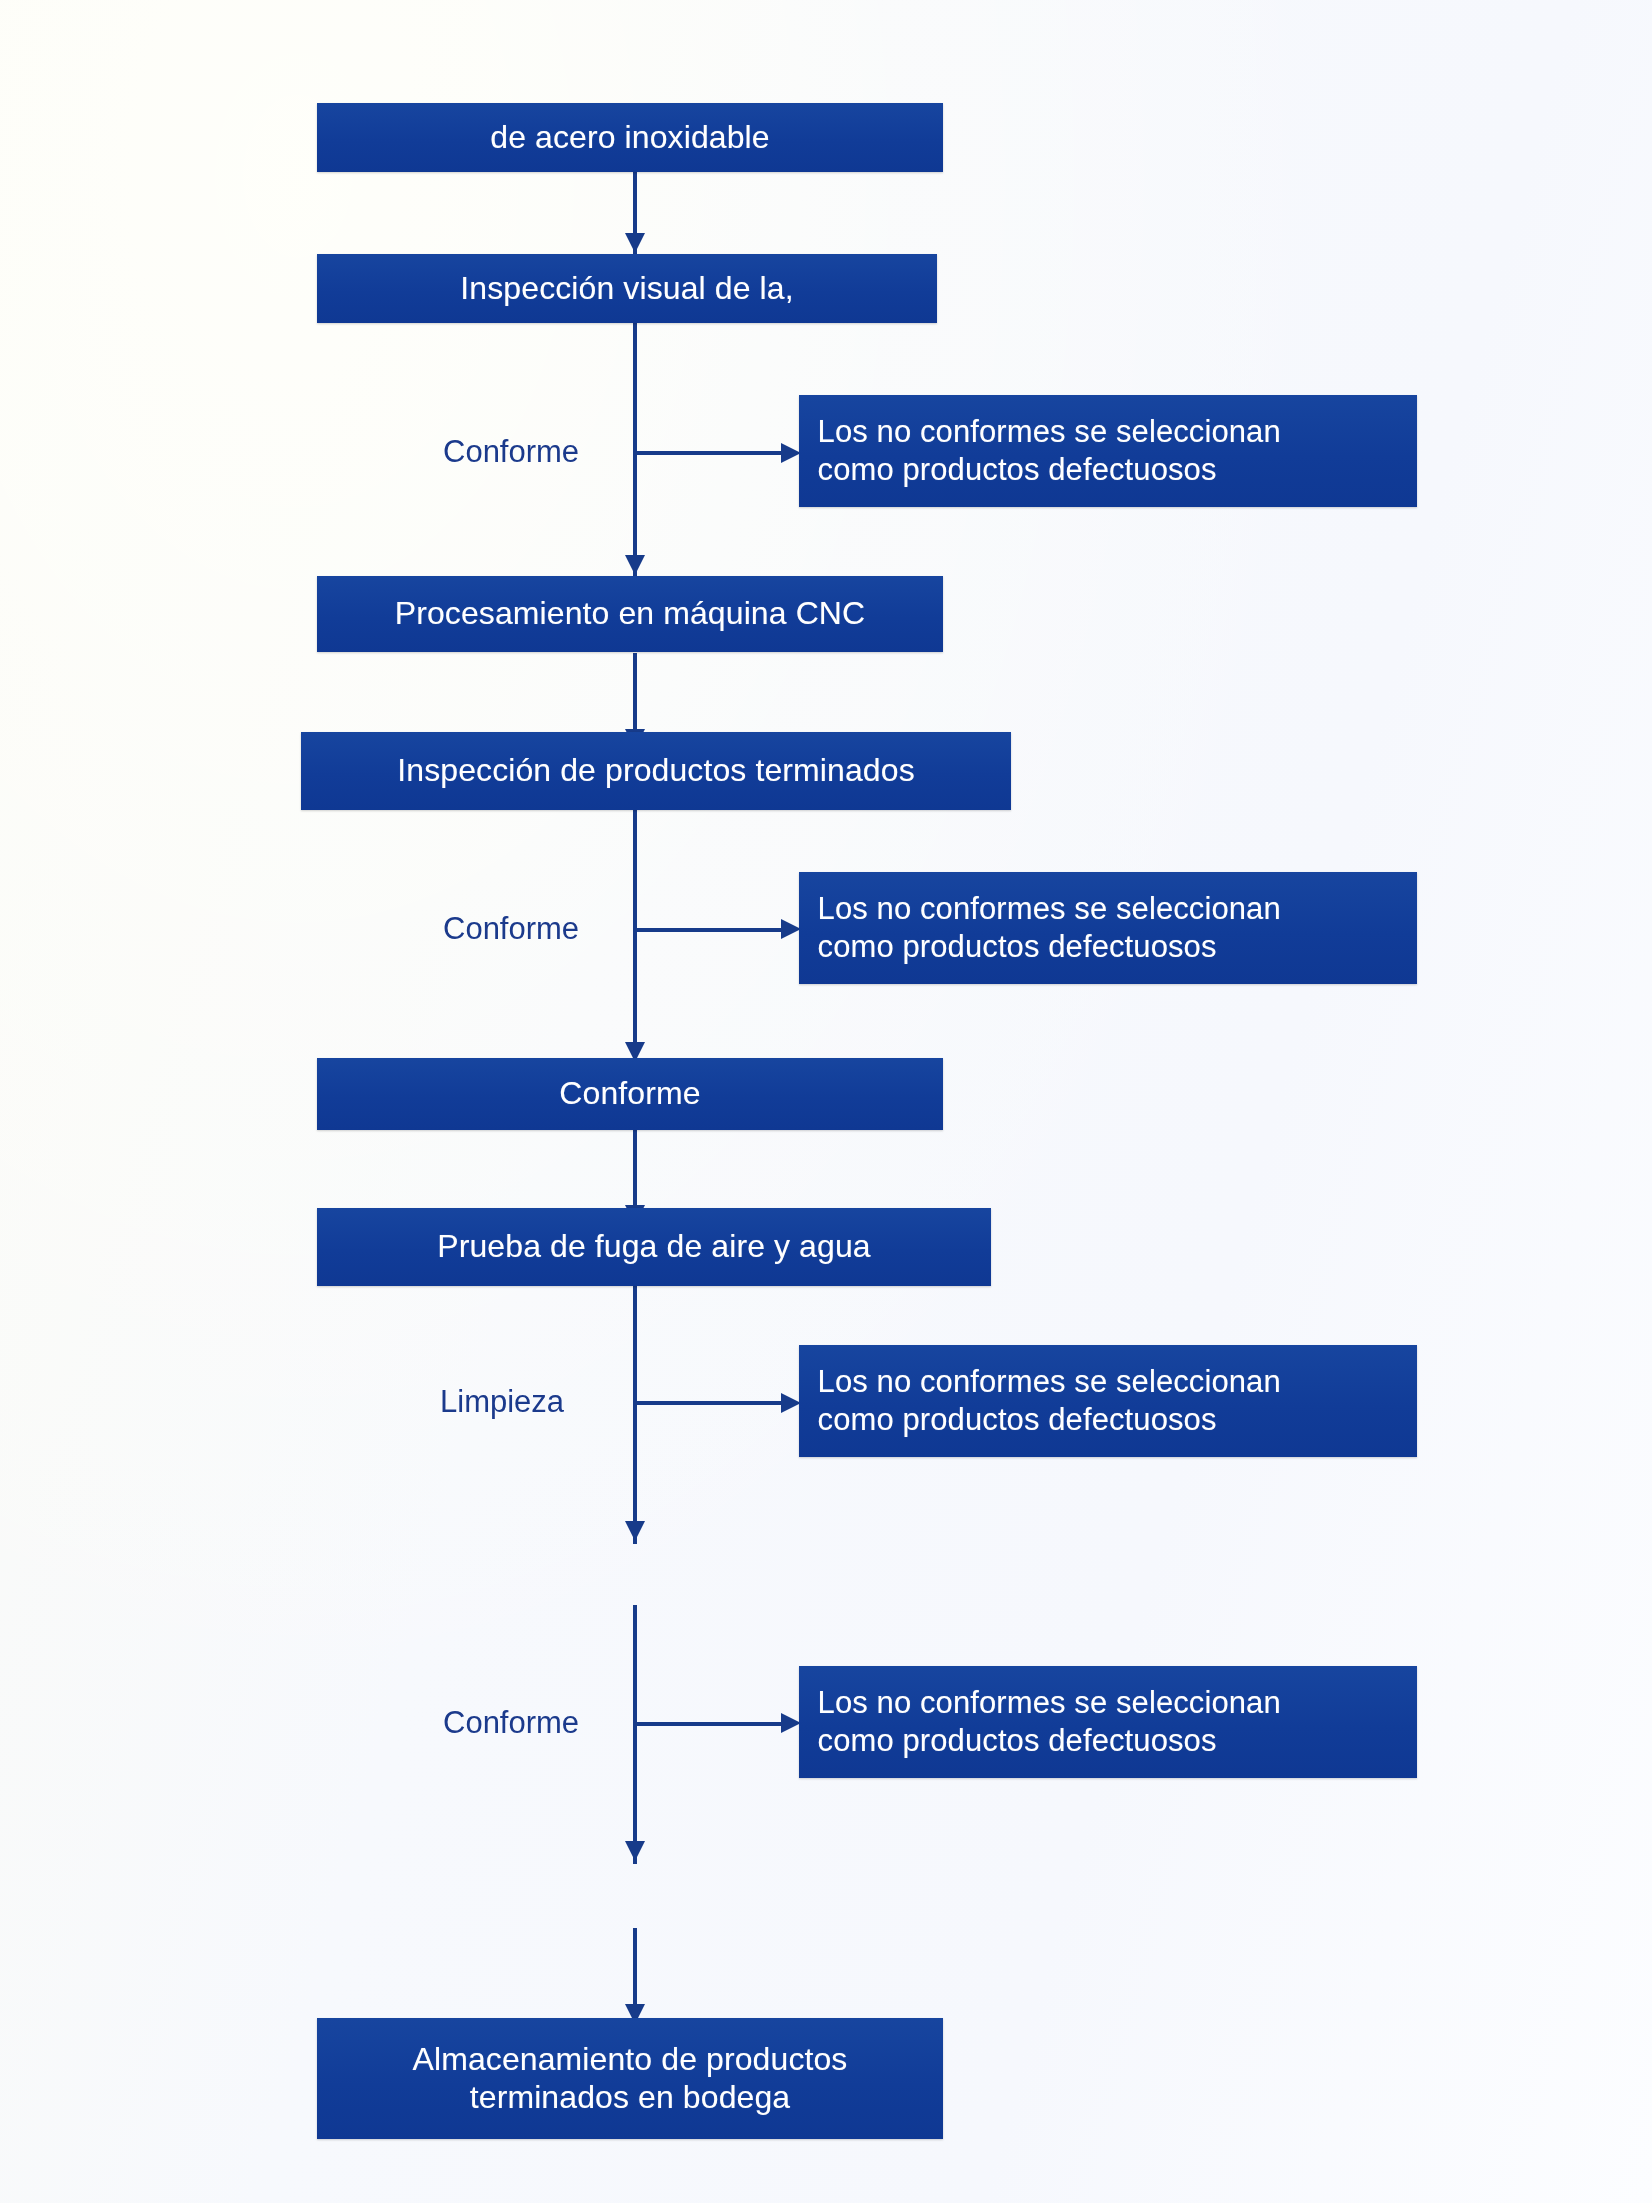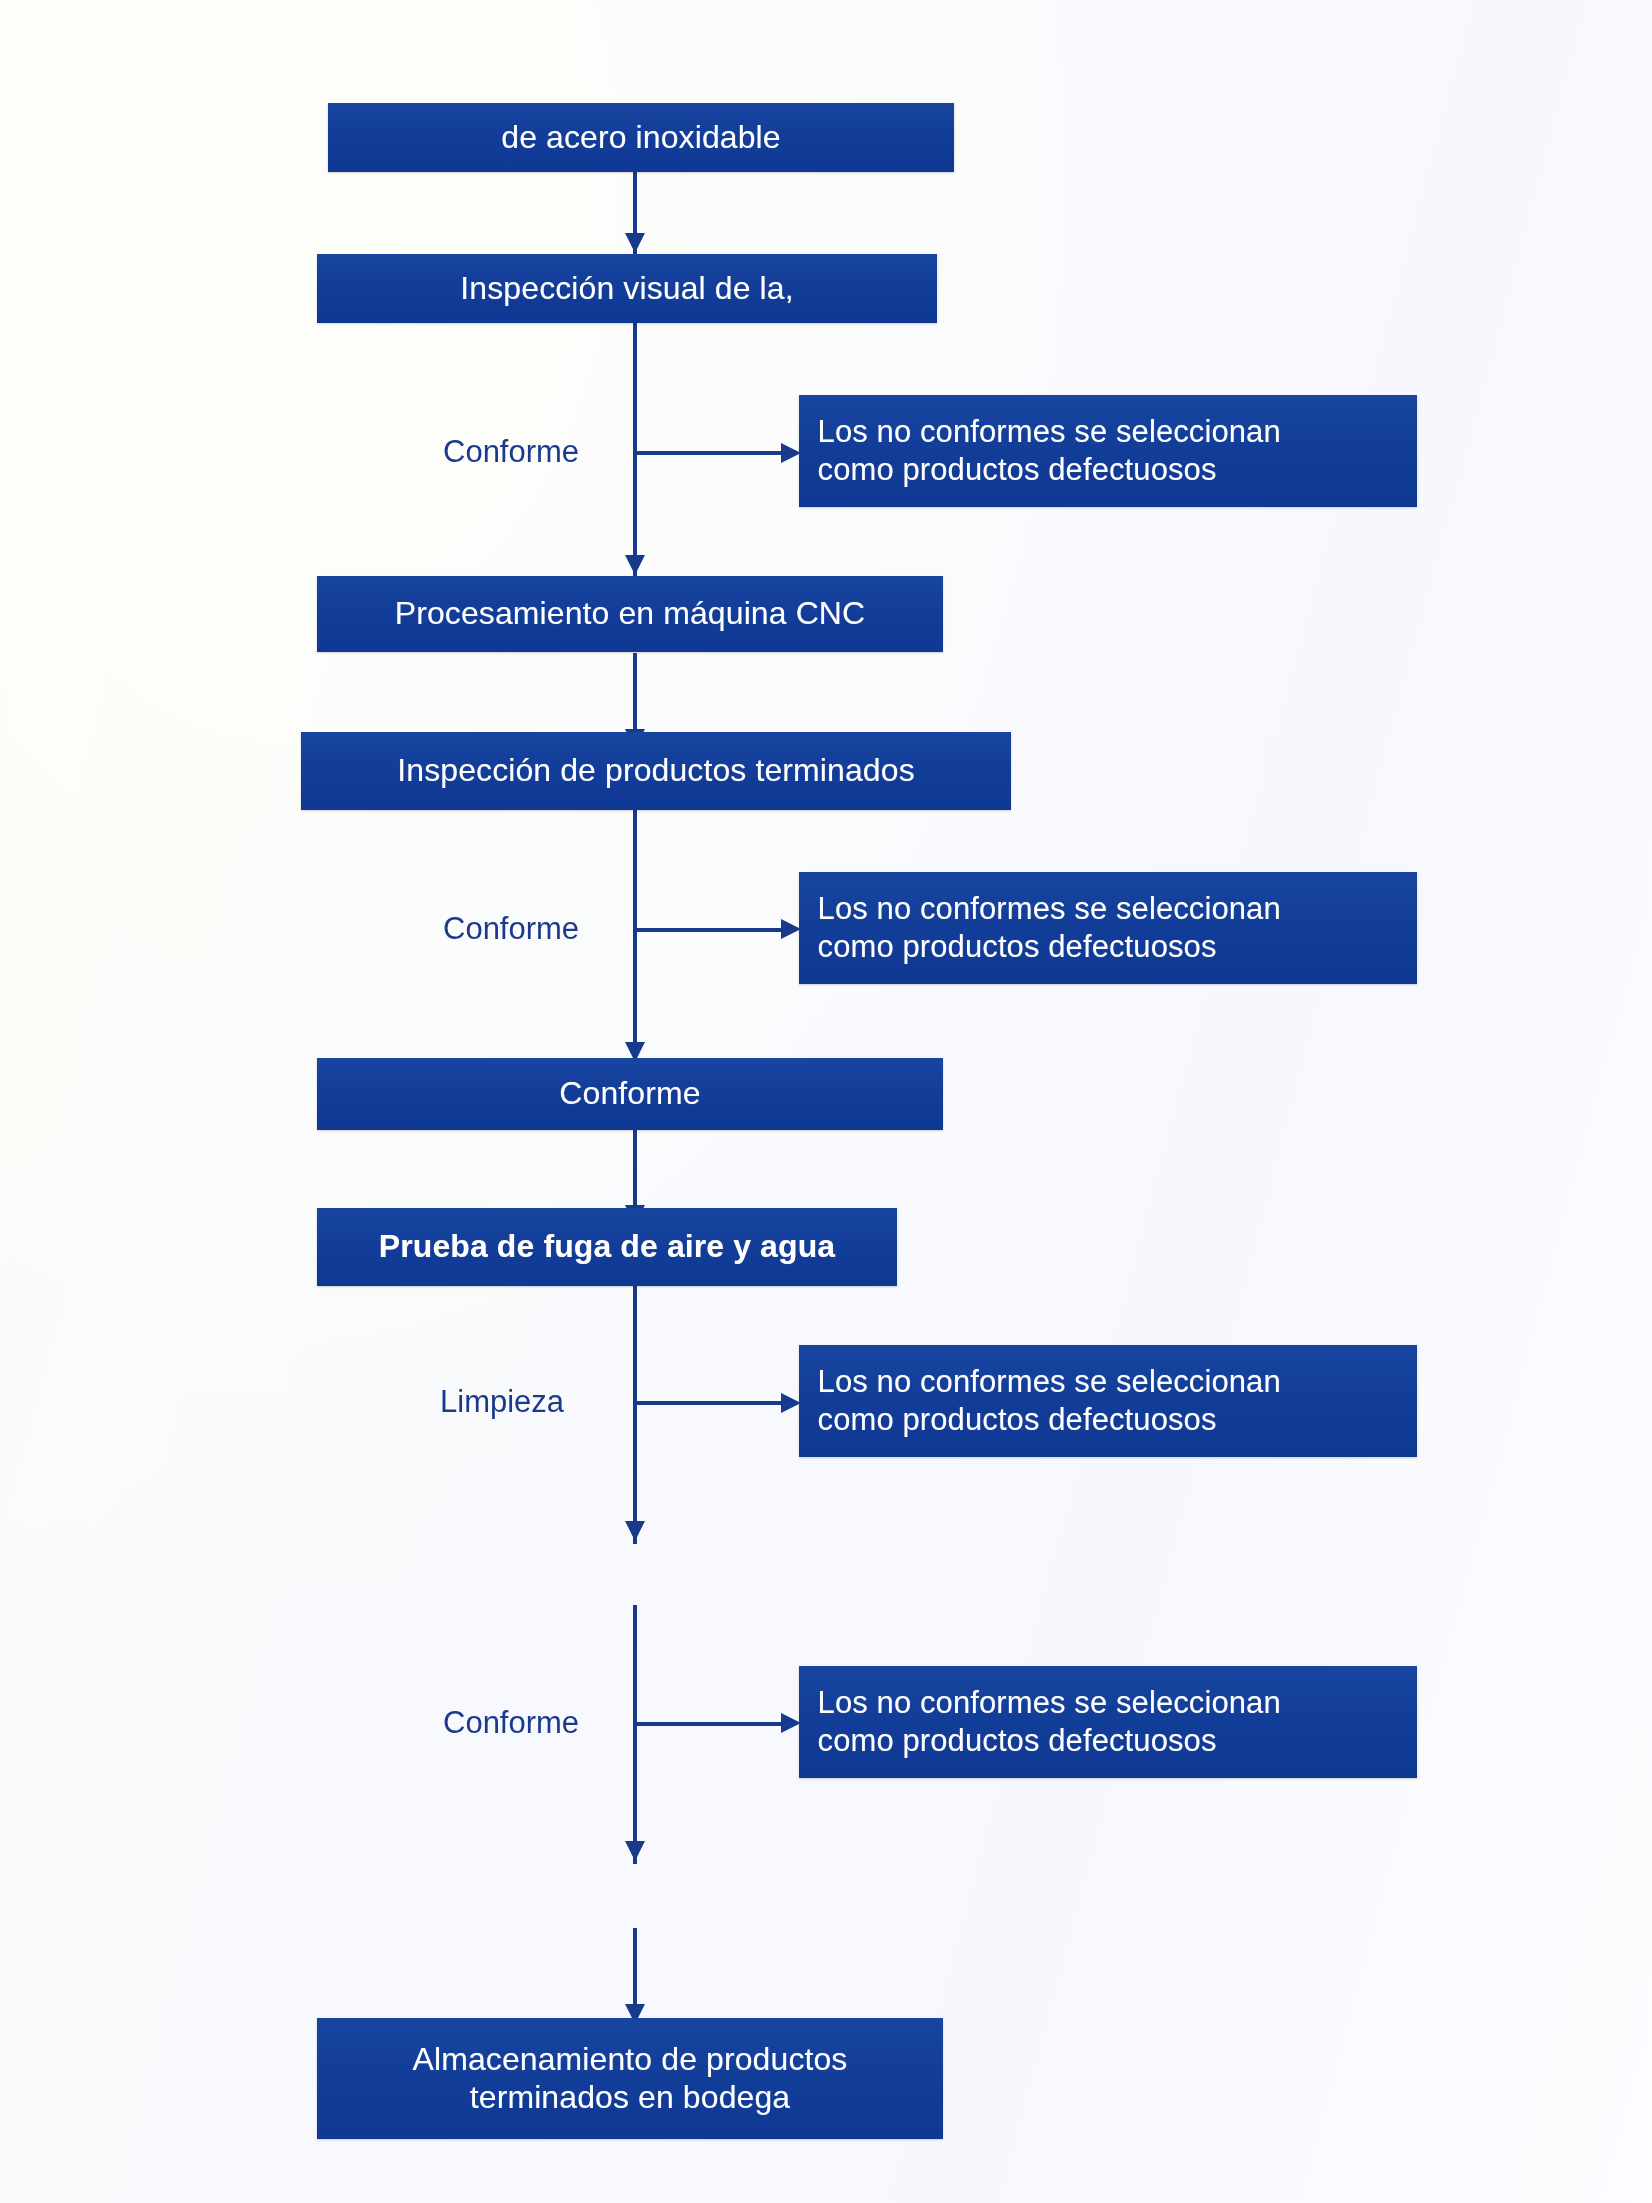--- a/index.html
+++ b/index.html
@@ -139,41 +139,41 @@
   <div class="edge-label" style="left:443px; top:911px;">Conforme</div>
 
   <div class="hline" style="left:633px; top:1401px; width:154px;"></div>
   <div class="arrow-right" style="left:781px; top:1393px;"></div>
   <div class="edge-label" style="left:440px; top:1384px;">Limpieza</div>
 
   <div class="hline" style="left:633px; top:1722px; width:154px;"></div>
   <div class="arrow-right" style="left:781px; top:1713px;"></div>
   <div class="edge-label" style="left:443px; top:1705px;">Conforme</div>
 
-  <div class="node main-node" style="left:328px; top:103px; width:626px; height:69px;">
+  <div class="node main-node" style="left:317px; top:103px; width:626px; height:69px;">
     <span class="txt">de acero inoxidable</span>
   </div>
 
   <div class="node main-node" style="left:317px; top:254px; width:620px; height:69px;">
     <span class="txt">Inspección visual de la,</span>
   </div>
 
   <div class="node main-node" style="left:317px; top:576px; width:626px; height:76px;">
     <span class="txt">Procesamiento en máquina CNC</span>
   </div>
 
   <div class="node main-node" style="left:275px; top:732px; width:710px; height:78px;margin-left:26px;">
     <span class="txt">Inspección de productos terminados</span>
   </div>
 
   <div class="node main-node" style="left:317px; top:1058px; width:626px; height:72px;">
     <span class="txt">Conforme</span>
   </div>
 
-  <div class="node main-node" style="left:317px; top:1208px; width:580px; height:78px;font-weight:bold;">
+  <div class="node main-node" style="left:317px; top:1208px; width:674px; height:78px;">
     <span class="txt">Prueba de fuga de aire y agua</span>
   </div>
 
 
 
   <div class="node main-node" style="left:317px; top:2018px; width:626px; height:121px;">
     <span class="txt">Almacenamiento de productos
 terminados en bodega</span>
   </div>
 

